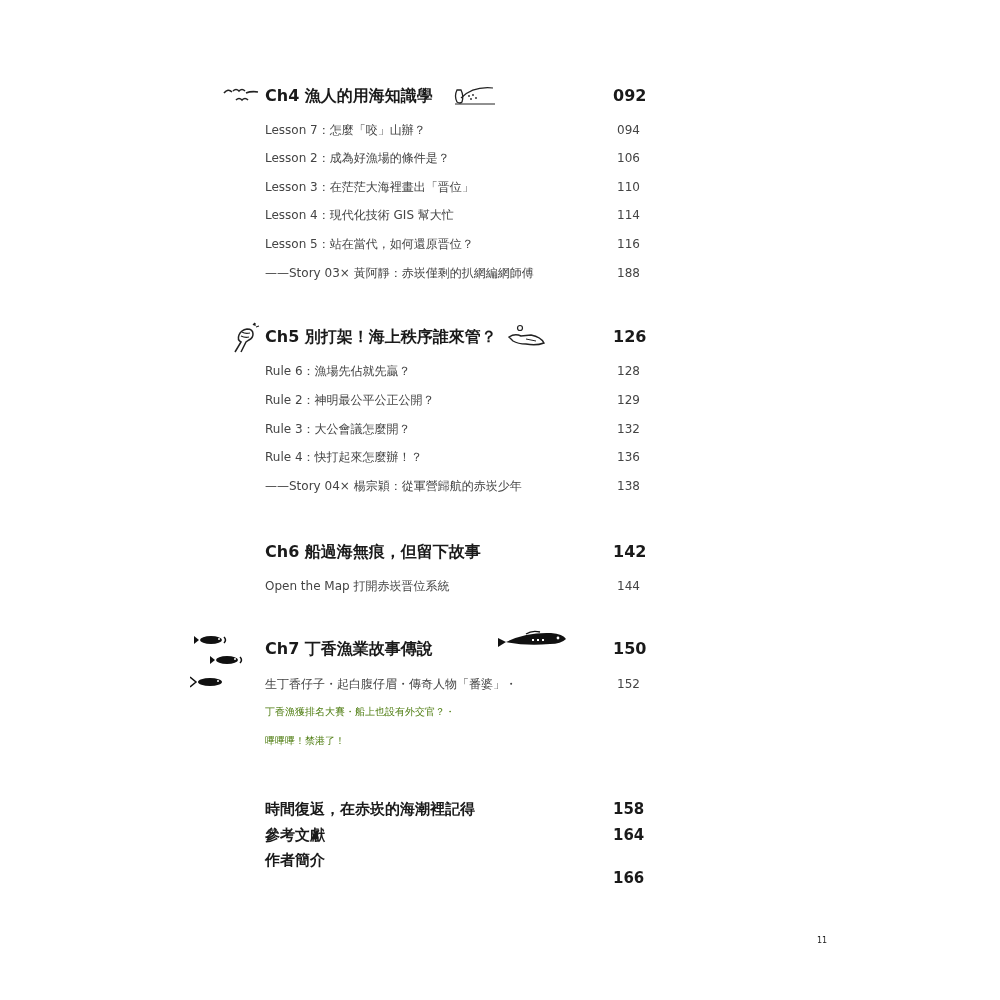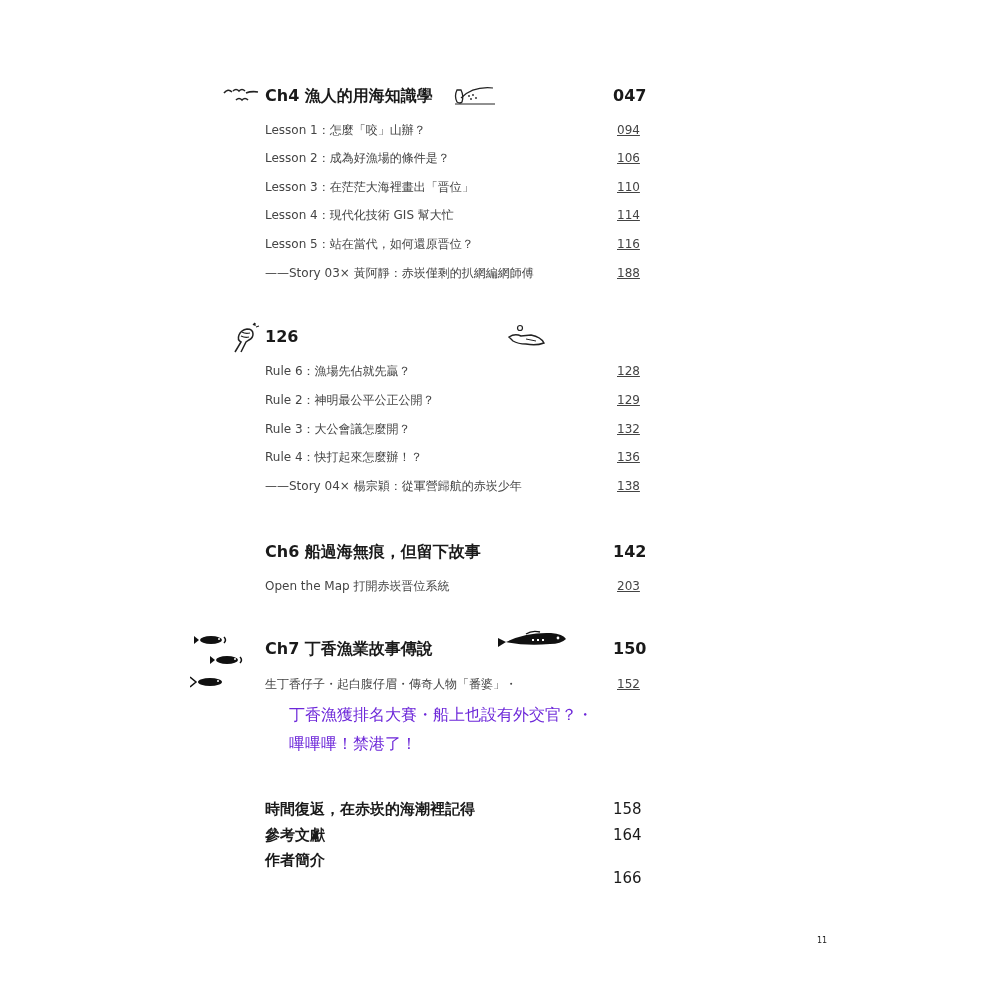--- a/index.html
+++ b/index.html
@@ -40,91 +40,89 @@
     }
     .sub {
       font-size: 12px;
       color: #444;
     }
     .sub .pg {
       font-size: 12px;
       color: #444;
       width: 26px;
       text-align: left;
-      text-decoration: underline;
     }
     .chapter .pg {
       width: 30px;
       text-align: left;
     }
     .end {
       font-size: 15px;
       font-weight: bold;
       color: #1a1a1a;
     }
     .end .pg {
       font-size: 15px;
-      font-weight: normal;
+      font-weight: bold;
       width: 30px;
-      text-align: left;
+      text-align: right;
     }
     .title-wrap {
       display: inline-flex;
       align-items: center;
       gap: 8px;
     }
     .deco {
       position: absolute;
     }
     .folio {
       position: absolute;
       left: 817px;
       top: 936px;
       font-size: 8px;
       font-weight: normal;
       color: #222;
     }
     .plain-line {
       position: absolute;
       left: 265px;
-      font-size: 16px;
-      color: #6d28d9;
+      font-size: 10px;
+      color: #4d7c0f;
       white-space: nowrap;
-      margin-left: 24px;
     }
   </style>
 </head>
 <body>
 
 <div class="page">
 
   <svg class="deco" style="left:222px;top:85px" width="40" height="22" viewBox="0 0 40 22">
     <path d="M2 8 q4 -5 8 -1" stroke="#222" stroke-width="1.6" fill="none"></path>
     <path d="M11 6 q3 -3 6 0 q3 -3 6 0" stroke="#222" stroke-width="1.6" fill="none"></path>
     <path d="M24 8 q5 -2 12 -1" stroke="#222" stroke-width="1.6" fill="none"></path>
     <path d="M14 15 q3 -3 6 0 q3 -3 6 0" stroke="#222" stroke-width="1.6" fill="none"></path>
   </svg>
   <div class="row chapter" style="top:86px">
     <span class="title-wrap">
       <span>Ch4 漁人的用海知識學</span>
     </span>
-    <span class="pg">047</span>
+    <span class="pg">092</span>
   </div>
   <svg class="deco" style="left:451px;top:84px" width="46" height="24" viewBox="0 0 46 24">
     <path d="M4 20 h40" stroke="#222" stroke-width="1" fill="none"></path>
     <path d="M6 6 q-3 6 0 12 q3 2 5 0 q2 -6 -1 -12 z" stroke="#222" stroke-width="1.3" fill="none"></path>
     <path d="M10 14 q12 -12 32 -10" stroke="#222" stroke-width="1.2" fill="none"></path>
     <circle cx="18" cy="12" r="0.9" fill="#222"></circle>
       <circle cx="22" cy="11" r="0.9" fill="#222"></circle>
     <circle cx="20" cy="15" r="0.9" fill="#222"></circle>
       <circle cx="25" cy="14" r="0.9" fill="#222"></circle>
   </svg>
 
   <div class="row sub" style="top:122px">
-    <span>Lesson 1：怎麼「咬」山辦？</span>
+    <span>Lesson 7：怎麼「咬」山辦？</span>
     <span class="pg">094</span>
   </div>
   <div class="row sub" style="top:150px">
     <span>Lesson 2：成為好漁場的條件是？</span>
     <span class="pg">106</span>
   </div>
   <div class="row sub" style="top:179px">
     <span>Lesson 3：在茫茫大海裡畫出「晋位」</span>
     <span class="pg">110</span>
   </div>
@@ -141,20 +139,23 @@
     <span class="pg">188</span>
   </div>
 
   <svg class="deco" style="left:229px;top:322px" width="32" height="32" viewBox="0 0 32 32">
     <path d="M6 30 l6 -10 q-4 -2 -2 -7 q2 -5 8 -6 q6 0 6 5 q0 4 -4 6 l-3 2 l-5 10" stroke="#222" stroke-width="1.5" fill="none"></path>
     <path d="M13 10 q3 2 8 1" stroke="#222" stroke-width="1.2" fill="none"></path>
     <path d="M12 14 q4 2 8 1" stroke="#222" stroke-width="1.2" fill="none"></path>
     <path d="M24 3 l2 -2 M27 5 l3 -1 M26 1 l0 3" stroke="#222" stroke-width="1.2"></path>
   </svg>
   <div class="row chapter" style="top:327px">
+    <span class="title-wrap">
+      <span>Ch5 別打架！海上秩序誰來管？</span>
+    </span>
     <span class="pg">126</span>
   </div>
   <svg class="deco" style="left:506px;top:323px" width="40" height="26" viewBox="0 0 40 26">
     <circle cx="14" cy="5" r="2.5" stroke="#222" stroke-width="1.2" fill="none"></circle>
     <path d="M3 14 q6 -4 12 -1 l10 -1 q10 2 13 8 q-8 3 -18 1 q-8 0 -13 -3 z" stroke="#222" stroke-width="1.4" fill="none"></path>
     <path d="M20 16 l10 2" stroke="#222" stroke-width="1"></path>
   </svg>
 
   <div class="row sub" style="top:363px">
     <span>Rule 6：漁場先佔就先贏？</span>
@@ -176,21 +177,21 @@
     <span>——Story 04× 楊宗穎：從軍營歸航的赤崁少年</span>
     <span class="pg">138</span>
   </div>
 
   <div class="row chapter" style="top:542px">
     <span>Ch6 船過海無痕，但留下故事</span>
     <span class="pg">142</span>
   </div>
   <div class="row sub" style="top:578px">
     <span>Open the Map 打開赤崁晋位系統</span>
-    <span class="pg">203</span>
+    <span class="pg">144</span>
   </div>
 
   <svg class="deco" style="left:190px;top:632px" width="60" height="60" viewBox="0 0 60 60">
     <g transform="translate(4,2)">
       <path d="M0 2 l5 4 l-5 4 z" fill="#111"></path>
       <ellipse cx="17" cy="6" rx="11" ry="4" fill="#111"></ellipse>
       <circle cx="25" cy="5" r="1" fill="#fff"></circle>
       <path d="M30 3 q3 3 0 6" stroke="#111" stroke-width="1.5" fill="none"></path>
     </g>
     <g transform="translate(20,22)">

